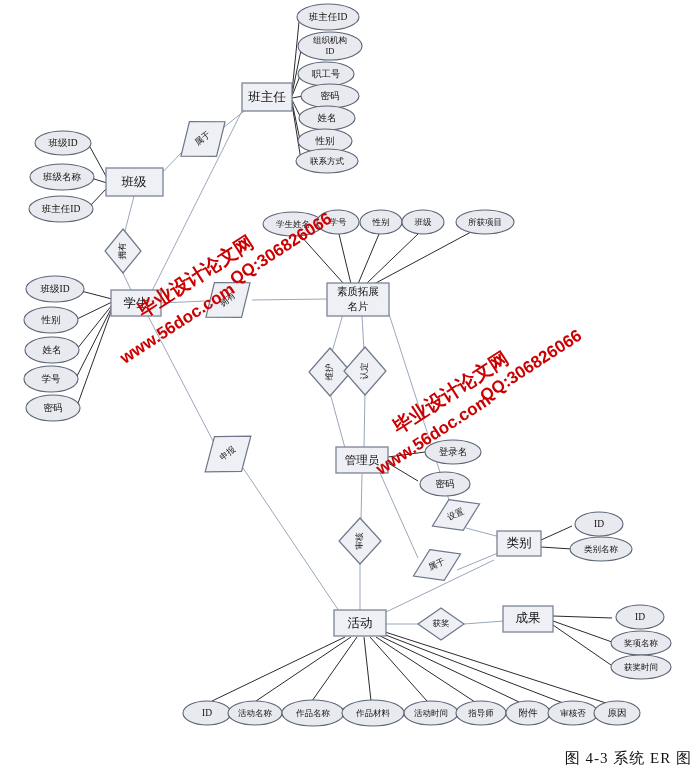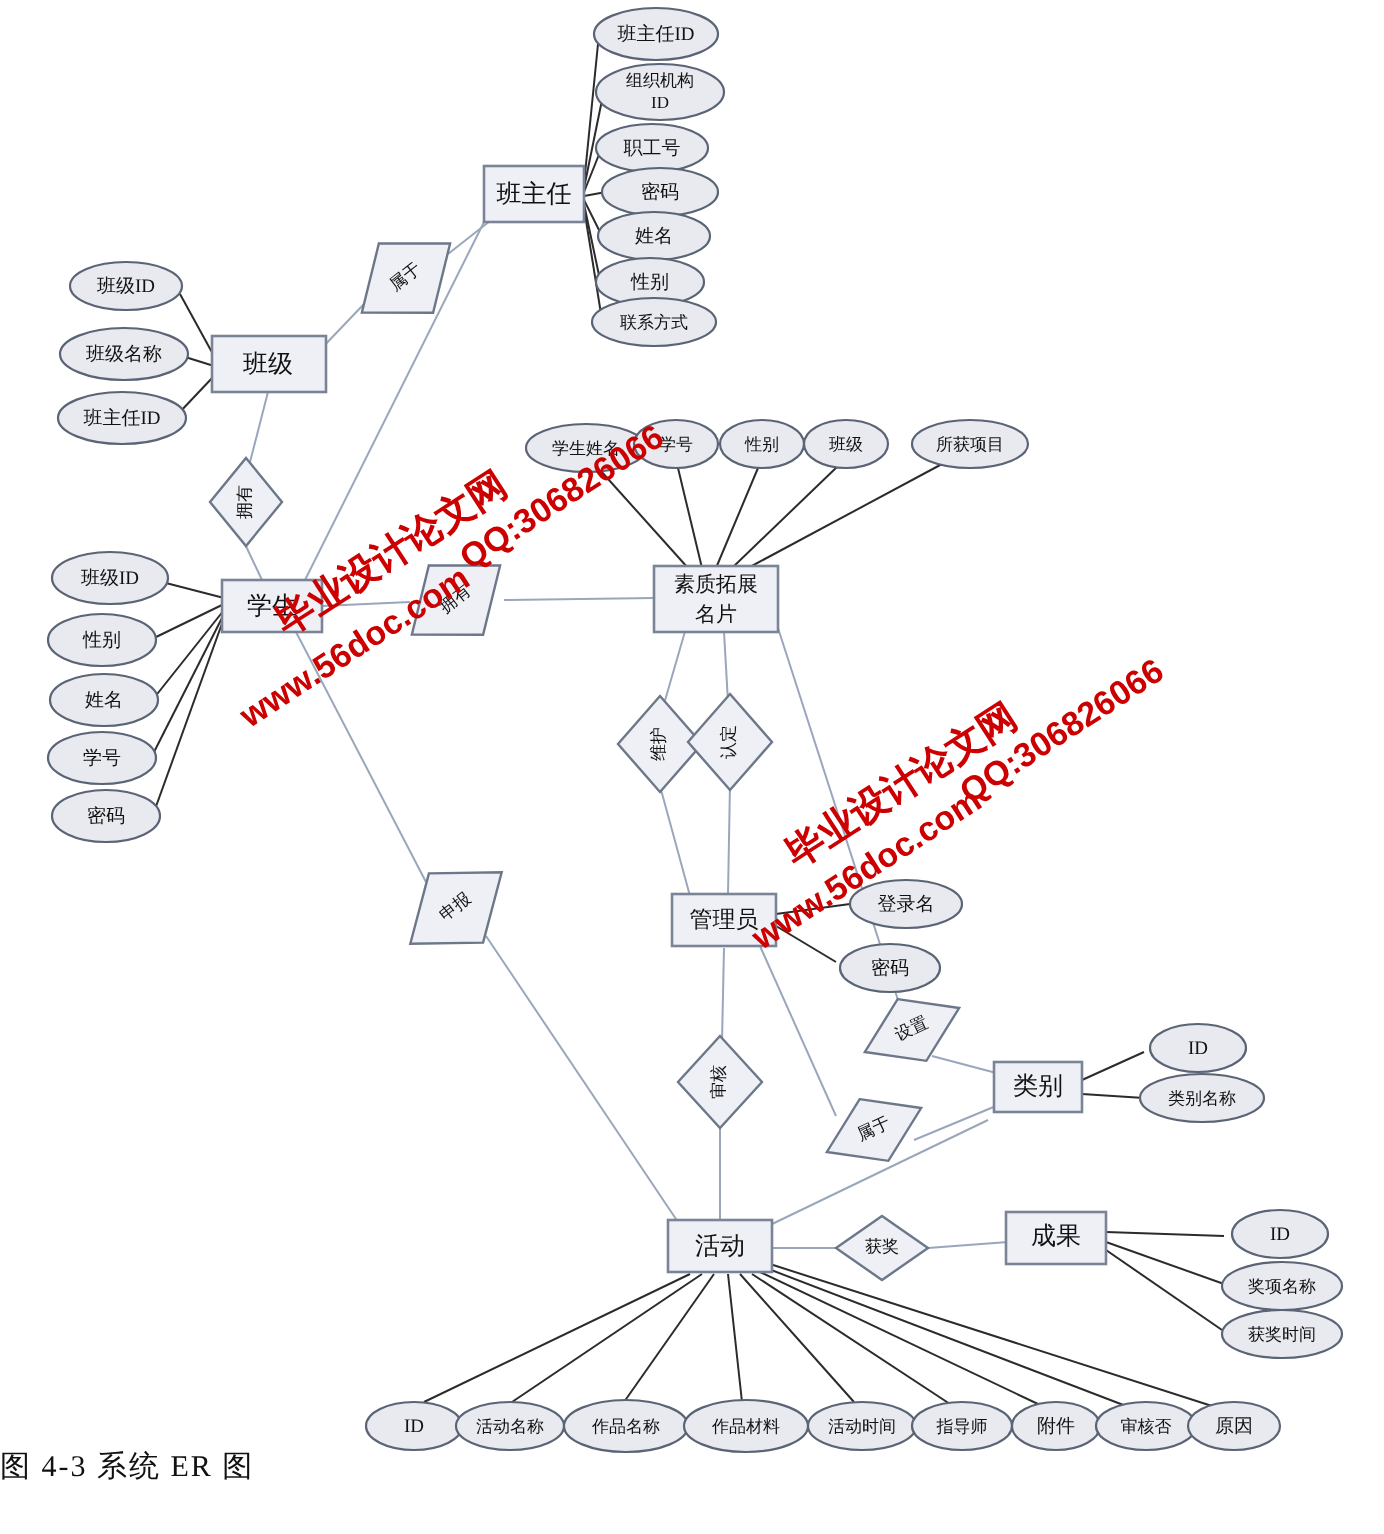--- a/index.html
+++ b/index.html
@@ -8,21 +8,21 @@
   svg{display:block;}
   .ent-box{fill:#eef0f5;stroke:#7b8496;stroke-width:1.3;}
   .attr-ell{fill:#e8eaf0;stroke:#5a6475;stroke-width:1.1;}
   .rel-dia{fill:#eef0f5;stroke:#6c7789;stroke-width:1.2;}
   .edge{stroke:#9aa7bb;stroke-width:1;fill:none;}
   .edge-dark{stroke:#2b2b2b;stroke-width:1;fill:none;}
   .lbl{font-family:"Liberation Serif","DejaVu Serif",serif;fill:#111;text-anchor:middle;dominant-baseline:middle;}
   .lbl-ent{font-size:12.5px;}
   .lbl-attr{font-size:9.5px;}
   .lbl-rel{font-size:8.5px;}
-  .caption{position:absolute;left:0;width:692px;top:724px;text-align:left;font-size:15px;color:#111;
+  .caption{position:absolute;left:0;width:692px;top:749px;text-align:right;font-size:15px;color:#111;
            font-family:"Liberation Serif","DejaVu Serif",serif;letter-spacing:1px;}
   .wm{position:absolute;color:#cc0000;font-weight:bold;white-space:nowrap;
       font-family:"Liberation Sans","DejaVu Sans",sans-serif;pointer-events:none;}
   .wm-cn{font-size:19px;}
   .wm-en{font-size:17px;}
   .wm1a{left:140px;top:300px;transform:rotate(-33deg);transform-origin:left center;}
   .wm1b{left:122px;top:350px;transform:rotate(-33deg);transform-origin:left center;}
   .wm1c{left:232px;top:271px;transform:rotate(-33deg);transform-origin:left center;}
   .wm2a{left:395px;top:416px;transform:rotate(-33deg);transform-origin:left center;}
   .wm2b{left:378px;top:461px;transform:rotate(-33deg);transform-origin:left center;}

